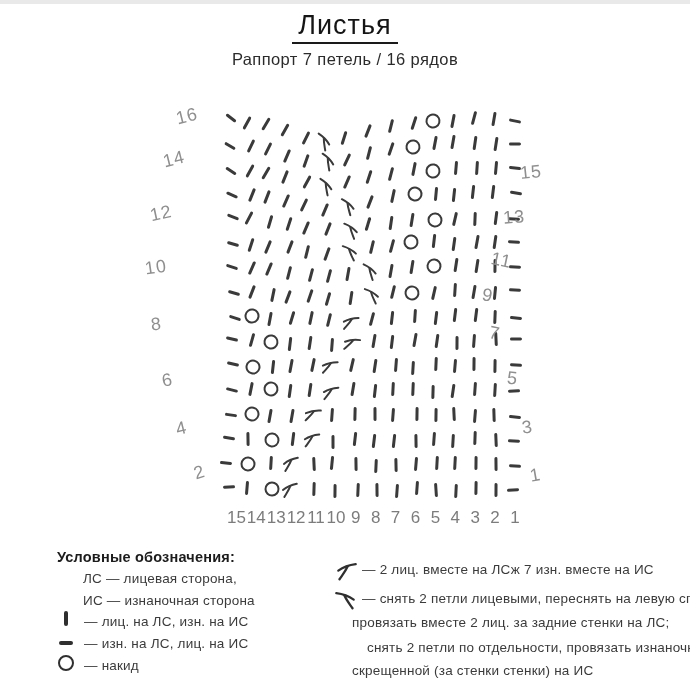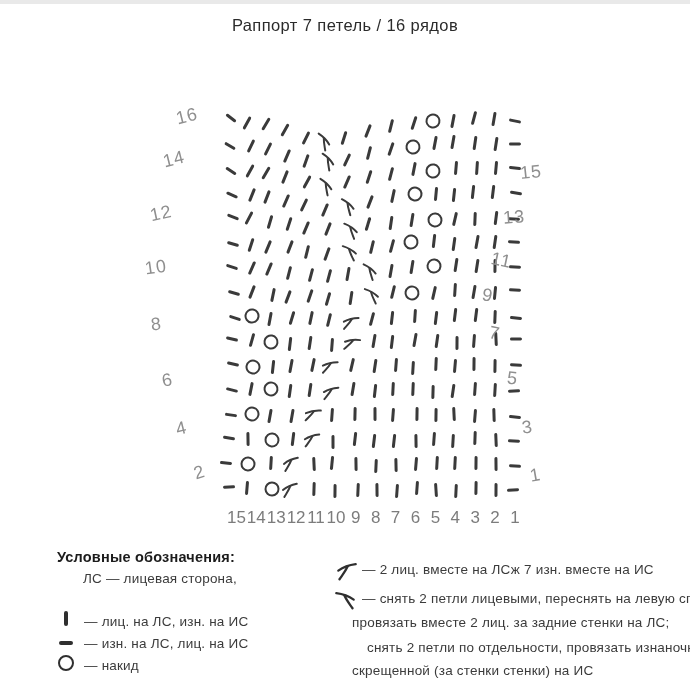--- a/index.html
+++ b/index.html
@@ -25,20 +25,21 @@
   .lsym-yo{width:12px;height:12px;border:2.2px solid #2f2f2f;border-radius:50%;}
   svg.dec{display:block;}
 </style>
 </head>
 <body>
 
 <div class="page">
   <div class="topbar"></div>
 
   <div class="hdr">
+    <div><span class="title">Листья</span></div>
     <div class="subtitle">Раппорт 7 петель / 16 рядов</div>
   </div>
 
   <div class="chart" id="chart">
       <div class="cell" style="left: 231.406px; top: 118.37px; transform: translate(-50%, -50%) rotate(37.8deg);">
         <div class="purl"></div>
       </div>
       <div class="cell" style="left: 247.47px; top: 123.278px; transform: translate(-50%, -50%) rotate(28.5deg);">
         <div class="knit"></div>
       </div>
@@ -833,20 +834,21 @@
       <div class="collab" style="left: 435.4px; top: 508px; transform: translateX(-50%);">5</div>
       <div class="collab" style="left: 455.3px; top: 508px; transform: translateX(-50%);">4</div>
       <div class="collab" style="left: 475.2px; top: 508px; transform: translateX(-50%);">3</div>
       <div class="collab" style="left: 495.1px; top: 508px; transform: translateX(-50%);">2</div>
       <div class="collab" style="left: 515px; top: 508px; transform: translateX(-50%);">1</div>
     </div>
 
   <div class="legend-abs legend-head" style="left:57px;top:549px;">Условные обозначения:</div>
 
   <div class="legend-abs" style="left:83px;top:571px;">ЛС — лицевая сторона,</div>
+  <div class="legend-abs" style="left:83px;top:593px;">ИС — изнаночная сторона</div>
 
   <span class="lsym lsym-knit" style="left:64px;top:611px;"></span>
   <div class="legend-abs" style="left:84px;top:614px;">— лиц. на ЛС, изн. на ИС</div>
 
   <span class="lsym lsym-purl" style="left:59px;top:641px;"></span>
   <div class="legend-abs" style="left:84px;top:636px;">— изн. на ЛС, лиц. на ИС</div>
 
   <span class="lsym lsym-yo" style="left:58px;top:655px;"></span>
   <div class="legend-abs" style="left:84px;top:658px;">— накид</div>
 

